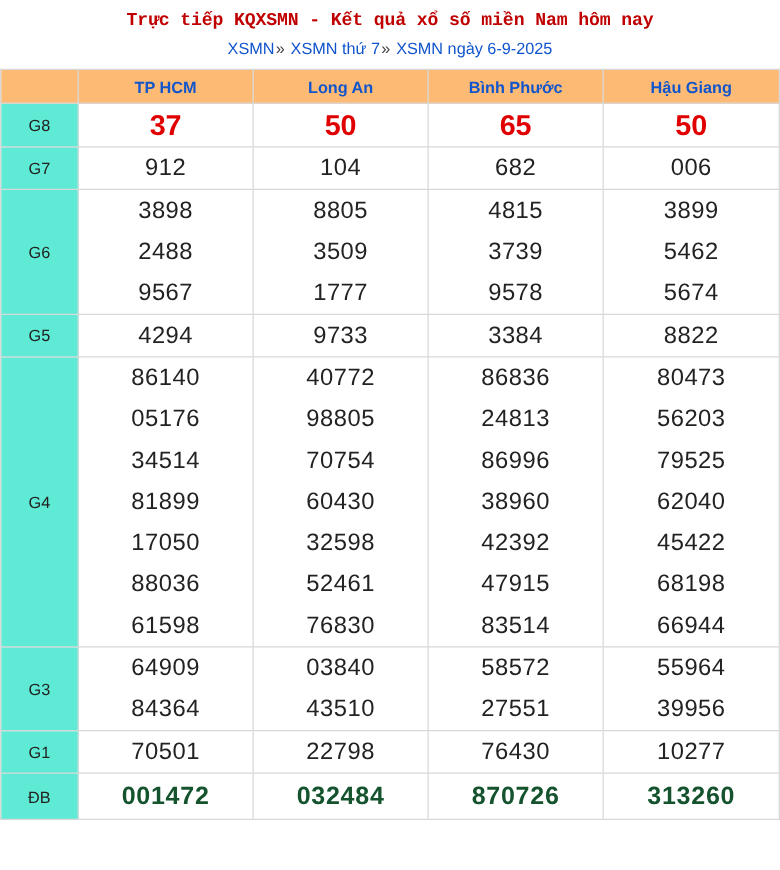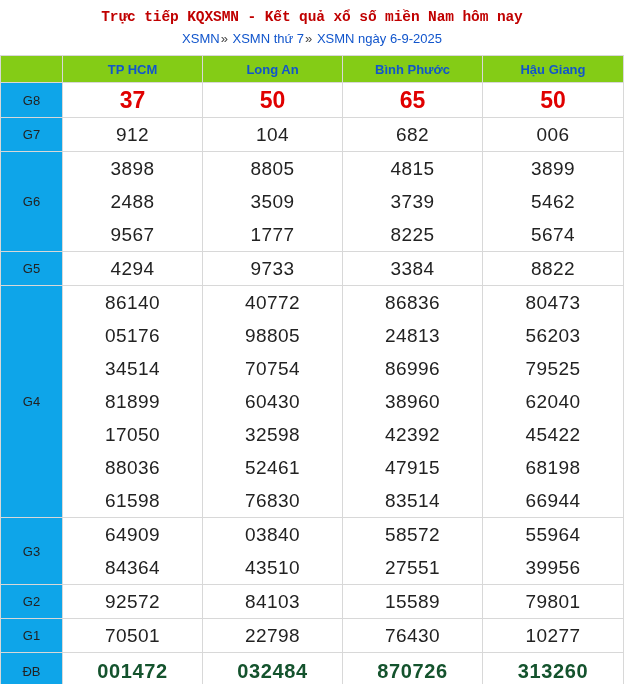--- a/index.html
+++ b/index.html
@@ -58,31 +58,31 @@
     vertical-align: middle;
     padding: 0;
   }
   col.c-label { width: 62px; }
   col.c-prov  { width: 140px; }
   col.c-prov4 { width: 141px; }
   thead th {
     height: 26px;
     font-size: 13px;
     font-weight: bold;
-    background: #84cc16;
+    background: #fdba74;
   }
   thead th a {
     color: #1155cc;
     text-decoration: none;
     font-weight: bold;
   }
   td.label {
     font-size: 13px;
     color: #222222;
-    background: #0ea5e9;
+    background: #5eead4;
   }
   td.num {
     font-size: 19px;
     color: #222222;
     letter-spacing: 0.4px;
     height: 33px;
   }
   td.g8 {
     font-size: 23px;
     font-weight: bold;
@@ -173,21 +173,21 @@
             <div class="g4cell">
               <div class="subrow">8805</div>
               <div class="subrow">3509</div>
               <div class="subrow">1777</div>
             </div>
           </td>
           <td class="num">
             <div class="g4cell">
               <div class="subrow">4815</div>
               <div class="subrow">3739</div>
-              <div class="subrow">8225</div>
+              <div class="subrow">9578</div>
             </div>
           </td>
           <td class="num">
             <div class="g4cell">
               <div class="subrow">3899</div>
               <div class="subrow">5462</div>
               <div class="subrow">5674</div>
             </div>
           </td>
         </tr>
@@ -266,27 +266,20 @@
             </div>
           </td>
           <td class="num">
             <div class="g4cell">
               <div class="subrow">55964</div>
               <div class="subrow">39956</div>
             </div>
           </td>
         </tr>
         <tr>
-          <td class="label">G2</td>
-          <td class="num">92572</td>
-          <td class="num">84103</td>
-          <td class="num">15589</td>
-          <td class="num">79801</td>
-        </tr>
-        <tr>
           <td class="label">G1</td>
           <td class="num">70501</td>
           <td class="num">22798</td>
           <td class="num">76430</td>
           <td class="num">10277</td>
         </tr>
         <tr>
           <td class="label">ĐB</td>
           <td class="db">001472</td>
           <td class="db">032484</td>

